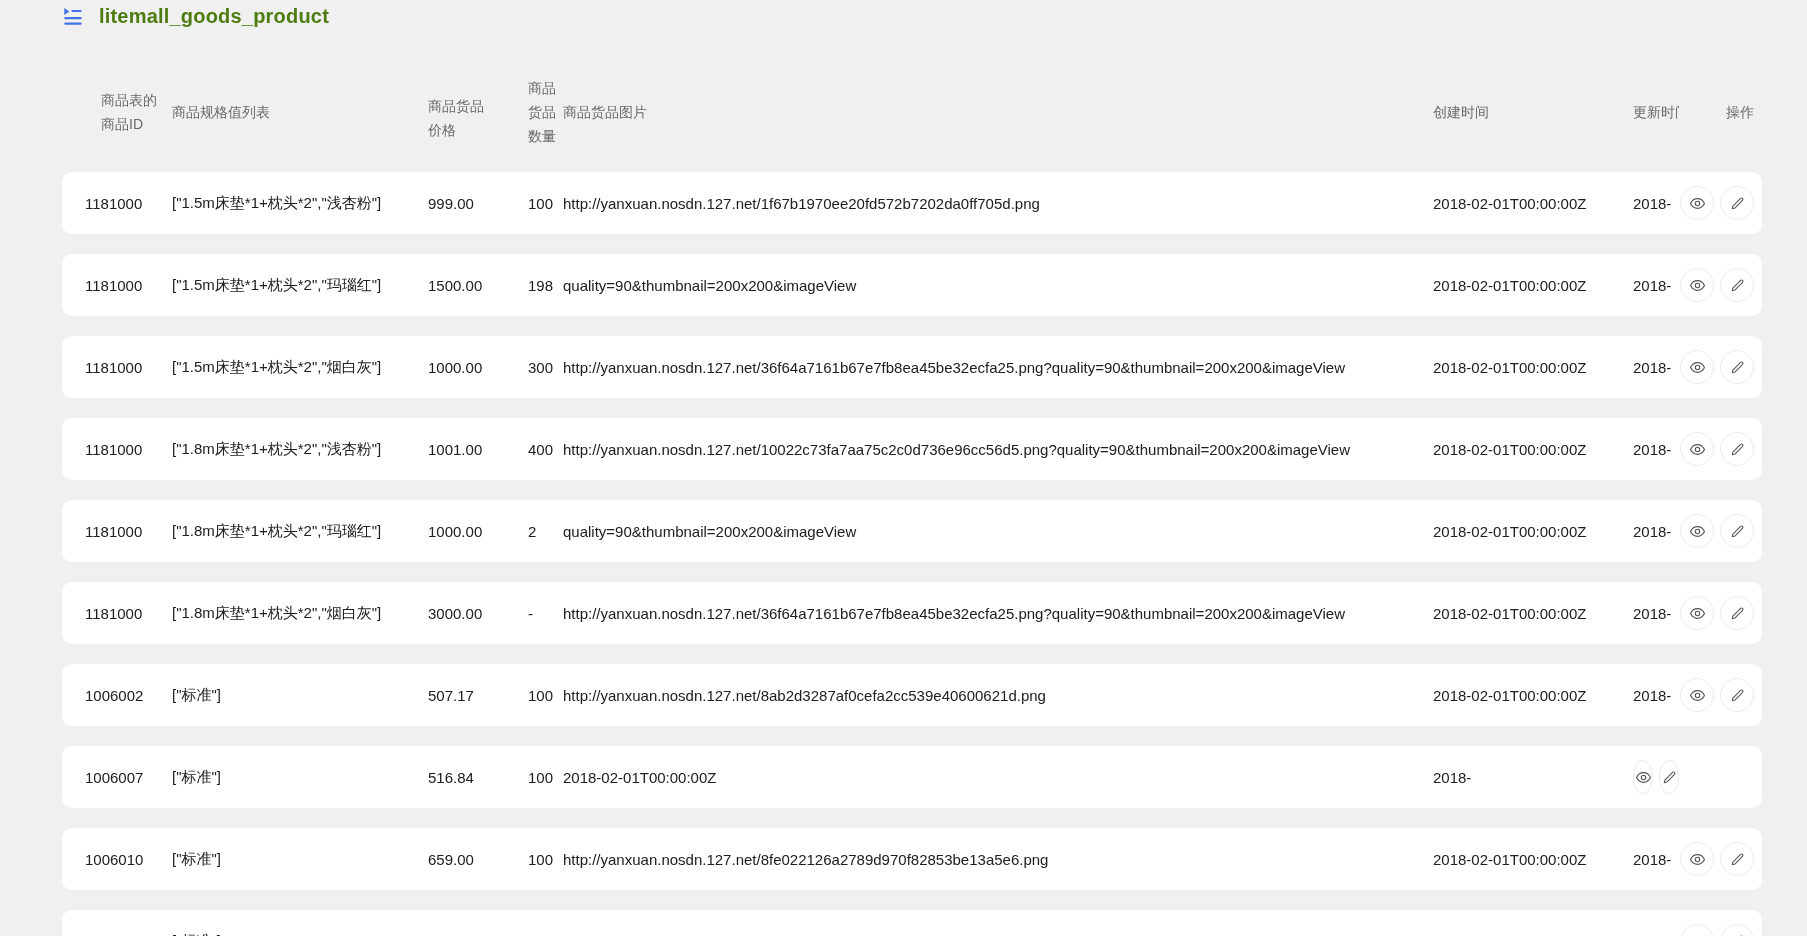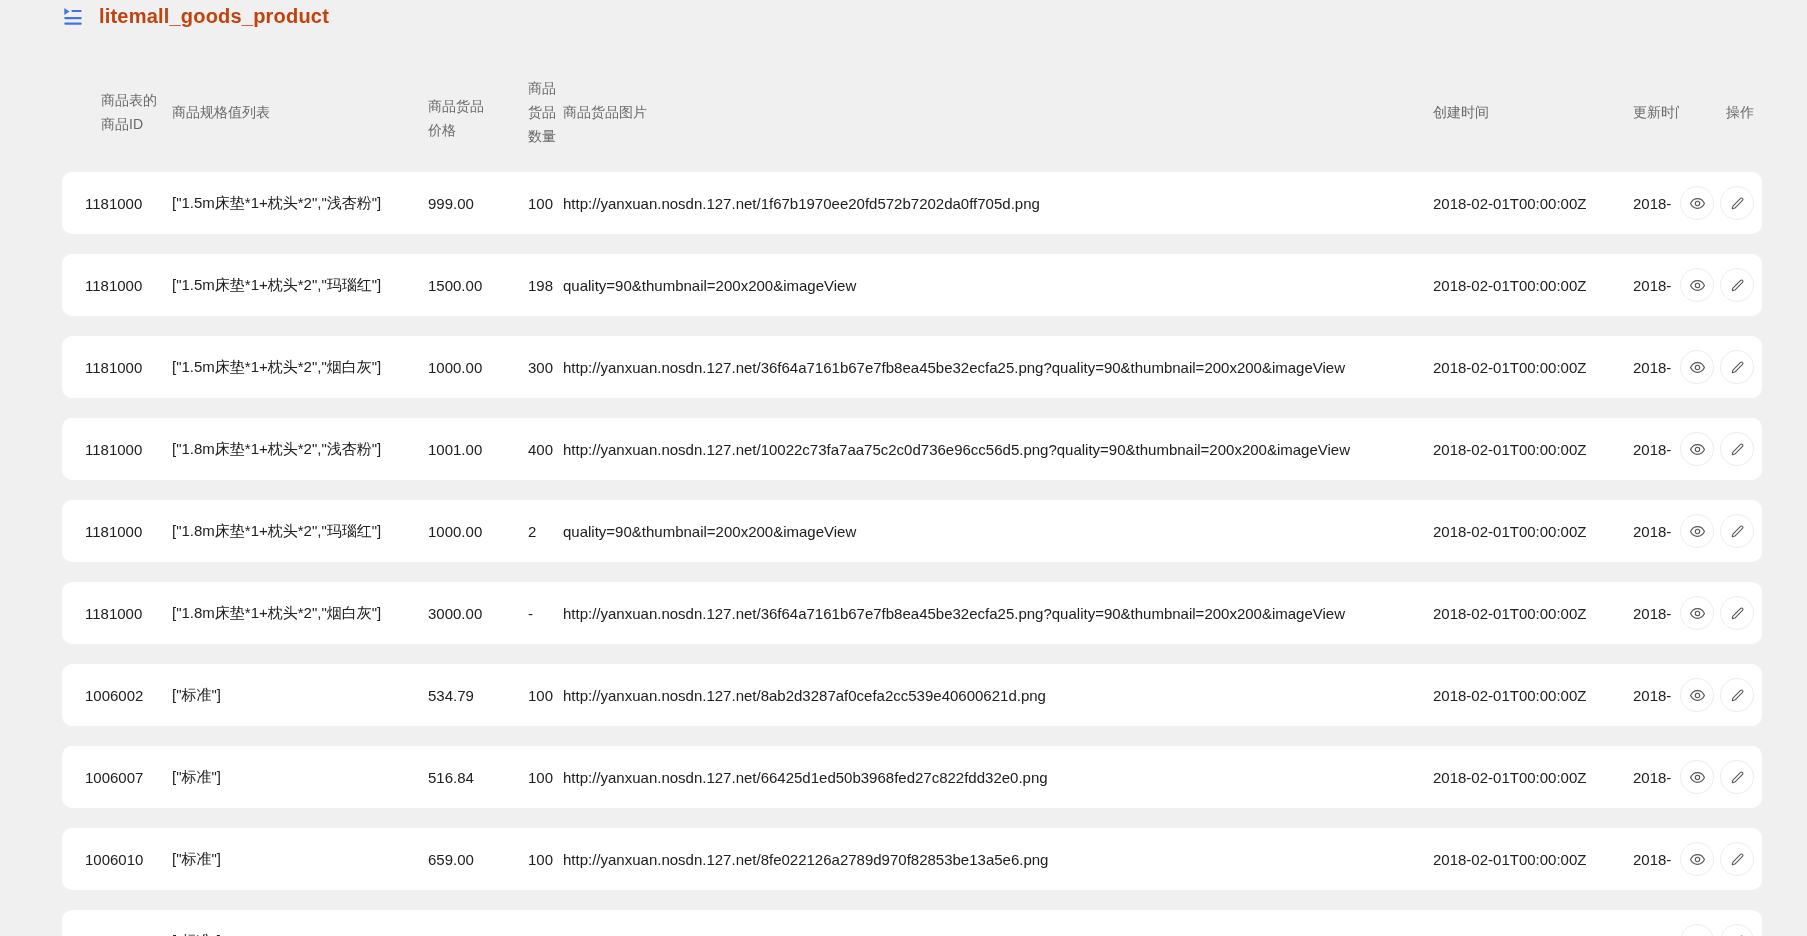--- a/index.html
+++ b/index.html
@@ -10,21 +10,21 @@
     font-family: "Liberation Sans", sans-serif;
   }
   .titlebar {
     position: absolute; left: 62px; top: 3px;
     display: flex; align-items: center; gap: 15px;
     height: 26px;
   }
   .title-icon { width: 22px; height: 22px; color: #4272e8; display: inline-flex; }
   .title-icon svg { width: 100%; height: 100%; }
   .page-title {
-    font-size: 20px; font-weight: 700; color: #c2410c; letter-spacing: .2px;
+    font-size: 20px; font-weight: 700; color: #4d7c0f; letter-spacing: .2px;
   }
   .table-wrap { position: absolute; left: 62px; top: 66px; width: 1700px; }
   .grid-cols {
     display: grid;
     grid-template-columns: 87px 256px 100px 35px 870px 200px 46px 1fr;
     align-items: center;
   }
   .thead {
     min-height: 92px;
     padding: 0 8px 0 23px;
@@ -243,21 +243,21 @@
               <path d="M4.6 19.4l.9-3.7L16.3 4.9a1.95 1.95 0 0 1 2.8 2.8L8.3 18.5l-3.7.9z"></path>
             </svg>
           </span>
         </button>
       </div>
     </div>
 
     <div class="row grid-cols">
       <div class="cell">1006002</div>
       <div class="cell">["标准"]</div>
-      <div class="cell">534.79</div>
+      <div class="cell">507.17</div>
       <div class="cell">100</div>
       <div class="cell">http://yanxuan.nosdn.127.net/8ab2d3287af0cefa2cc539e40600621d.png</div>
       <div class="cell">2018-02-01T00:00:00Z</div>
       <div class="cell c-updated">2018-</div>
       <div class="cell c-actions">
         <button class="icon-btn" type="button">
           <span style="display:inline-flex">
             <svg viewBox="0 0 24 24" fill="none" stroke="currentColor" stroke-width="1.6" stroke-linejoin="round" aria-hidden="true" width="17" height="17">
               <path d="M12 5.2C5.4 5.2 2.2 12 2.2 12s3.2 6.8 9.8 6.8 9.8-6.8 9.8-6.8S18.6 5.2 12 5.2z"></path>
               <circle cx="12" cy="12" r="3.1"></circle>
@@ -272,21 +272,20 @@
           </span>
         </button>
       </div>
     </div>
 
     <div class="row grid-cols">
       <div class="cell">1006007</div>
       <div class="cell">["标准"]</div>
       <div class="cell">516.84</div>
       <div class="cell">100</div>
-      <div class="cell">http://yanxuan.nosdn.127.net/66425d1ed50b3968fed27c822fdd32e0.png</div>
       <div class="cell">2018-02-01T00:00:00Z</div>
       <div class="cell c-updated">2018-</div>
       <div class="cell c-actions">
         <button class="icon-btn" type="button">
           <span style="display:inline-flex">
             <svg viewBox="0 0 24 24" fill="none" stroke="currentColor" stroke-width="1.6" stroke-linejoin="round" aria-hidden="true" width="17" height="17">
               <path d="M12 5.2C5.4 5.2 2.2 12 2.2 12s3.2 6.8 9.8 6.8 9.8-6.8 9.8-6.8S18.6 5.2 12 5.2z"></path>
               <circle cx="12" cy="12" r="3.1"></circle>
             </svg>
           </span>

